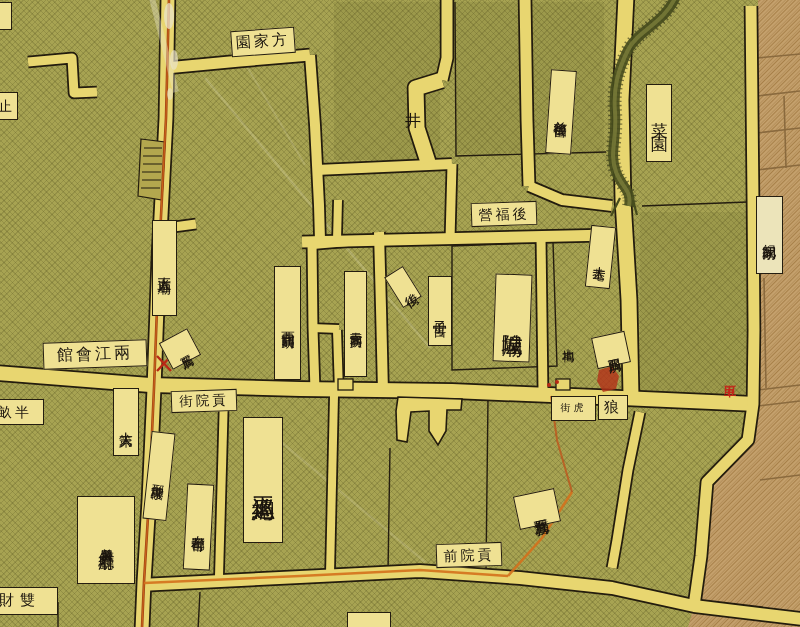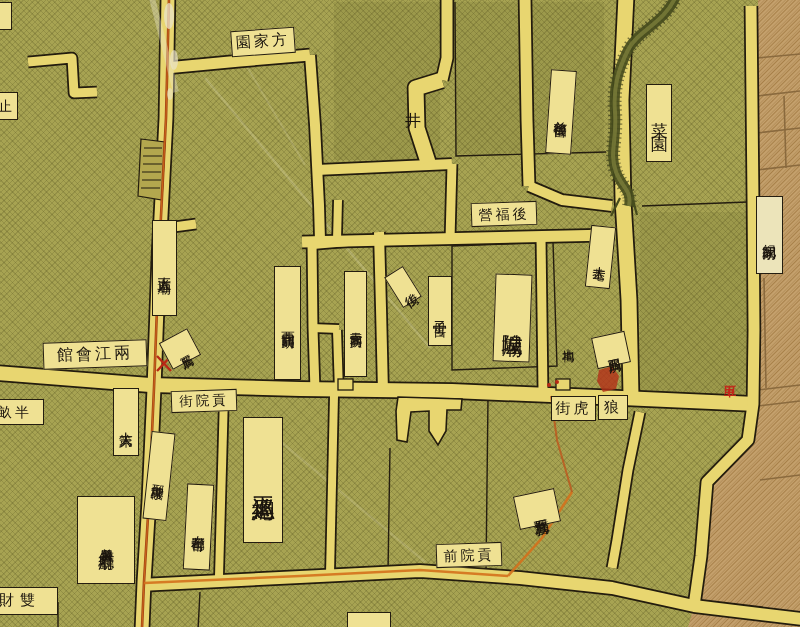--- a/index.html
+++ b/index.html
@@ -224,21 +224,21 @@
 
 <div class="lb twocol" style="left:77px;top:496px;width:58px;height:88px;">
   <span style="font-size:16px;">府經廳</span>
   <span style="font-size:11.5px;">前營遊擊</span>
 </div>
 
 <div class="lb h" style="left:-18px;top:587px;width:76px;height:28px;font-size:15px;letter-spacing:6px;">財雙</div>
 
 <div class="lb h" style="left:598px;top:395px;width:30px;height:25px;font-size:15px;">狼</div>
 
-<div class="lb h" style="left:551px;top:396px;width:45px;height:25px;font-size:15px;">街虎</div>
+<div class="lb h" style="left:551px;top:396px;width:45px;height:25px;font-size:10px;">街虎</div>
 
 <div class="lb twocol" style="left:516px;top:492px;width:42px;height:34px;font-size:15px;transform:rotate(-12deg);">警務五局</div>
 
 <div class="lb h" style="left:436px;top:543px;width:66px;height:24px;font-size:14px;transform:rotate(-2deg);">前院貢</div>
 
 <div class="lb" style="left:-8px;top:92px;width:26px;height:28px;font-size:14px;">止</div>
 
 <div class="lb v noborder redtxt" style="left:720px;top:360px;width:20px;height:34px;font-size:12px;">五甲</div>
 
 <div class="lb" style="left:-10px;top:2px;width:22px;height:28px;"></div>

